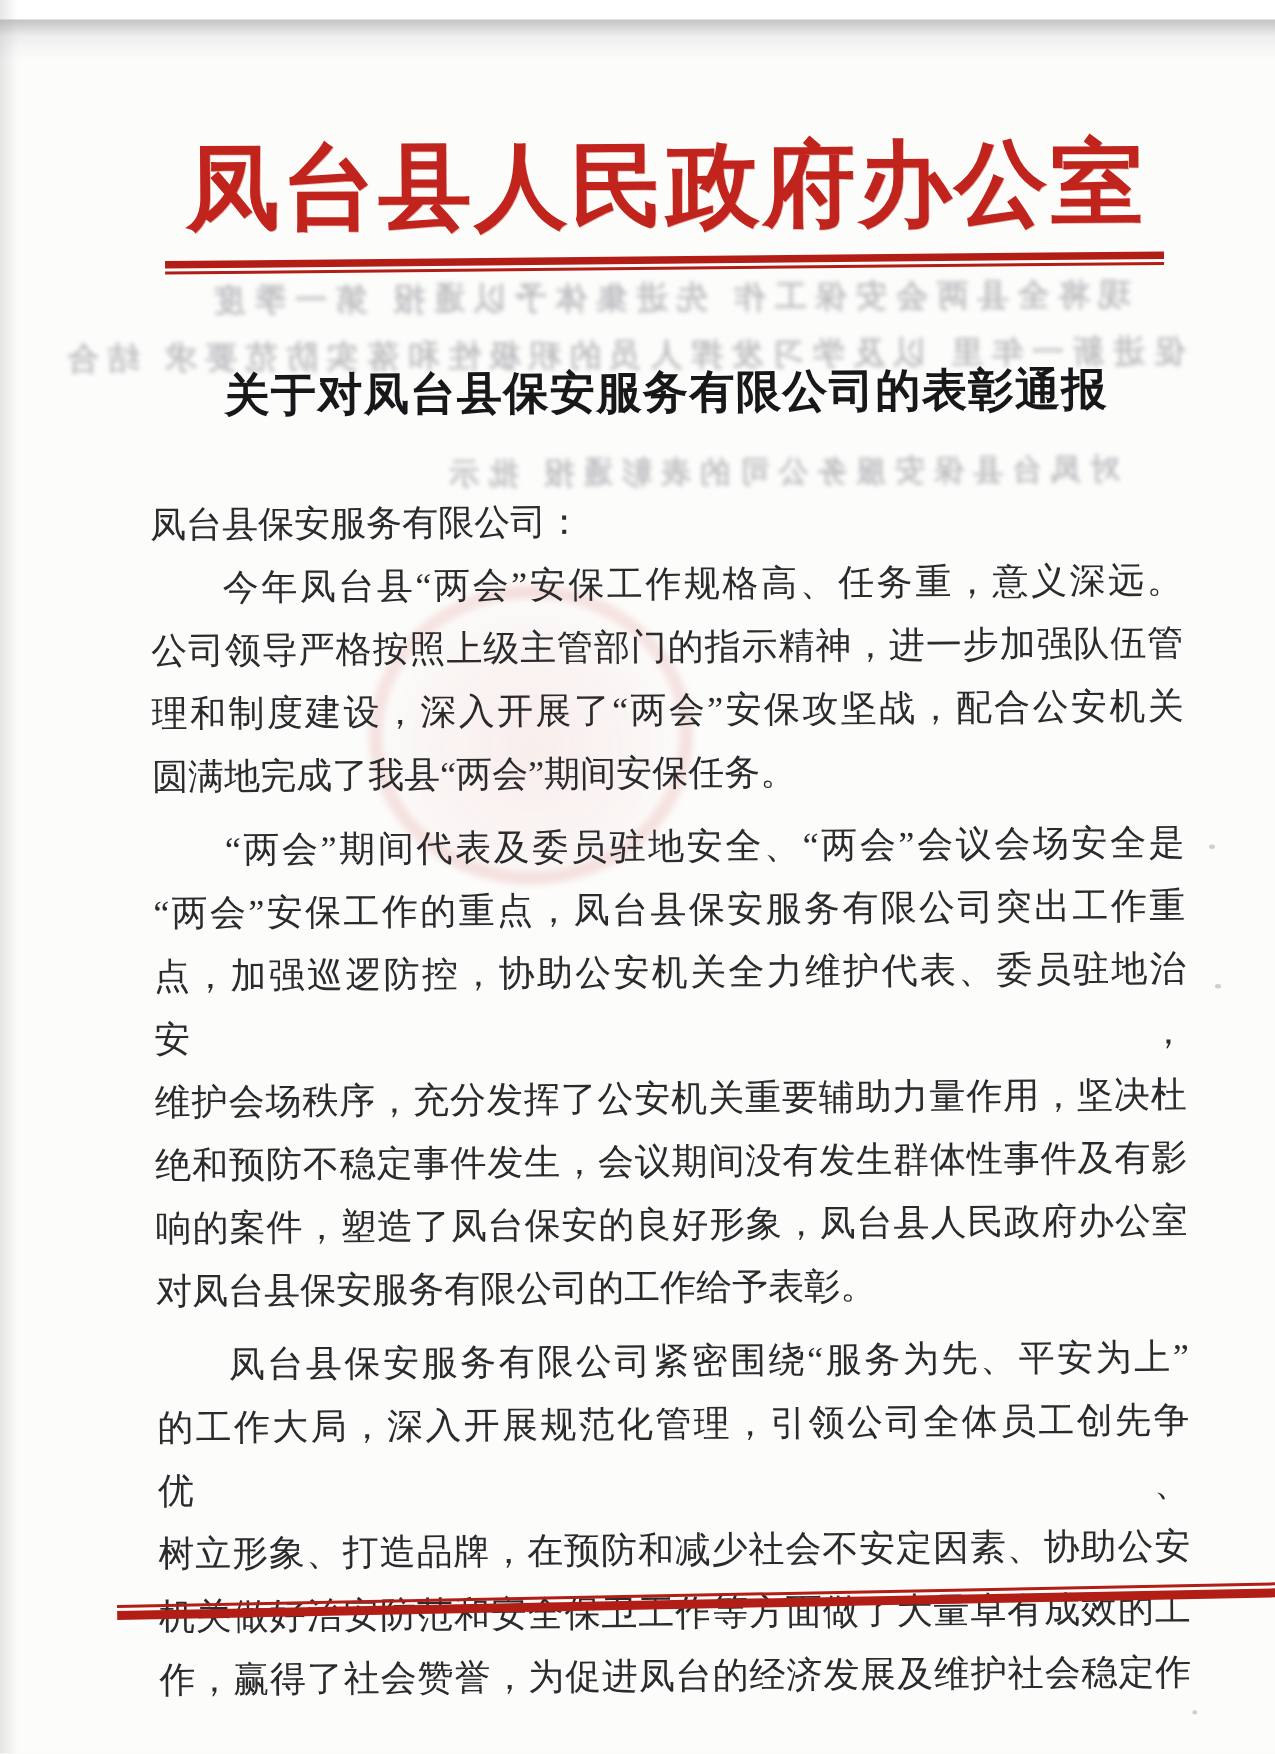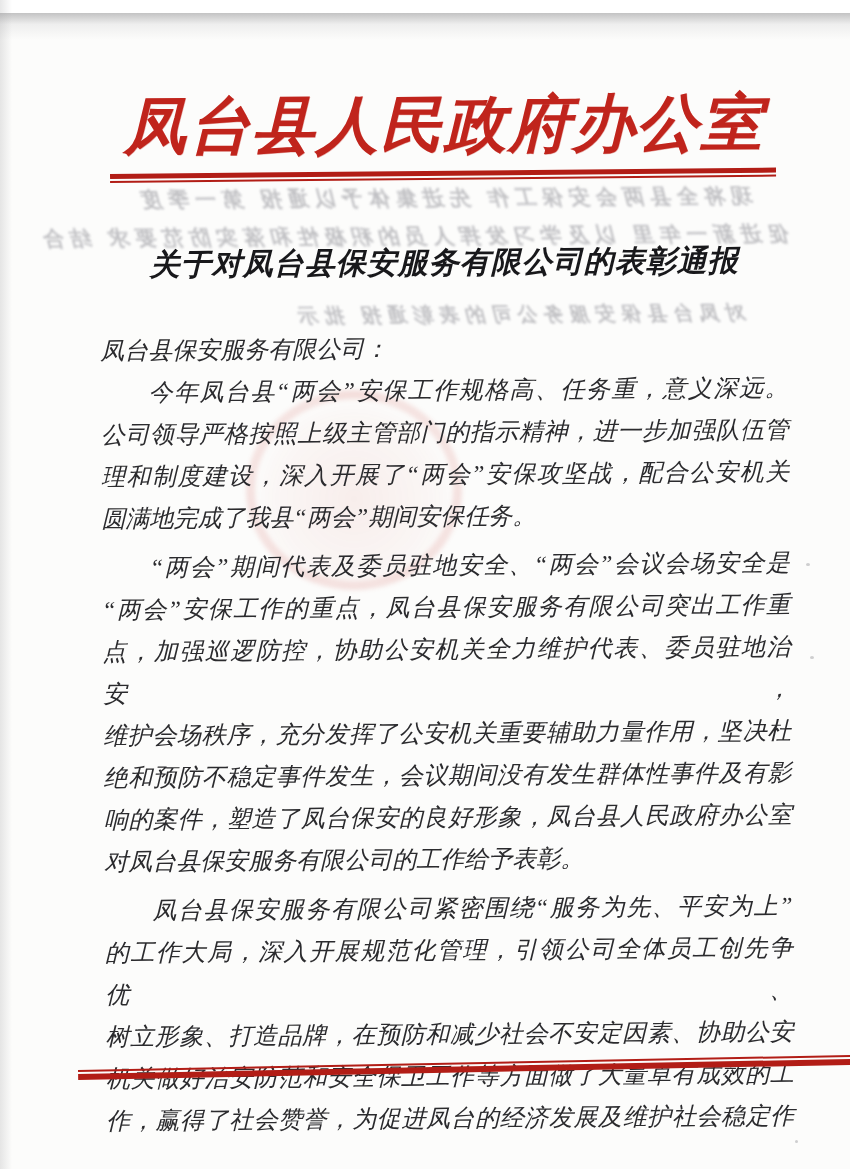--- a/index.html
+++ b/index.html
@@ -2,21 +2,21 @@
 <html><head>
 <meta charset="utf-8">
 <style>
   html,body{margin:0;padding:0;}
   body{
     width:850px;height:1169px;position:relative;overflow:hidden;
     background:#f4f4f2;
     font-family:"Liberation Serif","DejaVu Serif",serif;
   }
   .page{
-    position:absolute;inset:0;background:#fcfcfb;overflow:hidden;font-style:italic;
+    position:absolute;inset:0;background:#fcfcfb;overflow:hidden;
   }
   
   .edge-top-white{position:absolute;top:0;left:0;right:0;height:13px;background:#ffffff;}
   .edge-top-shadow{
     position:absolute;top:13px;left:0;right:0;height:27px;
     background:linear-gradient(180deg,rgba(138,138,140,0.50),rgba(190,190,192,0.22) 42%,rgba(255,255,255,0) 100%);
   }
   .edge-left-shadow{
     position:absolute;top:0;left:0;bottom:0;width:12px;
     background:linear-gradient(90deg,rgba(160,160,162,0.25),rgba(255,255,255,0));

